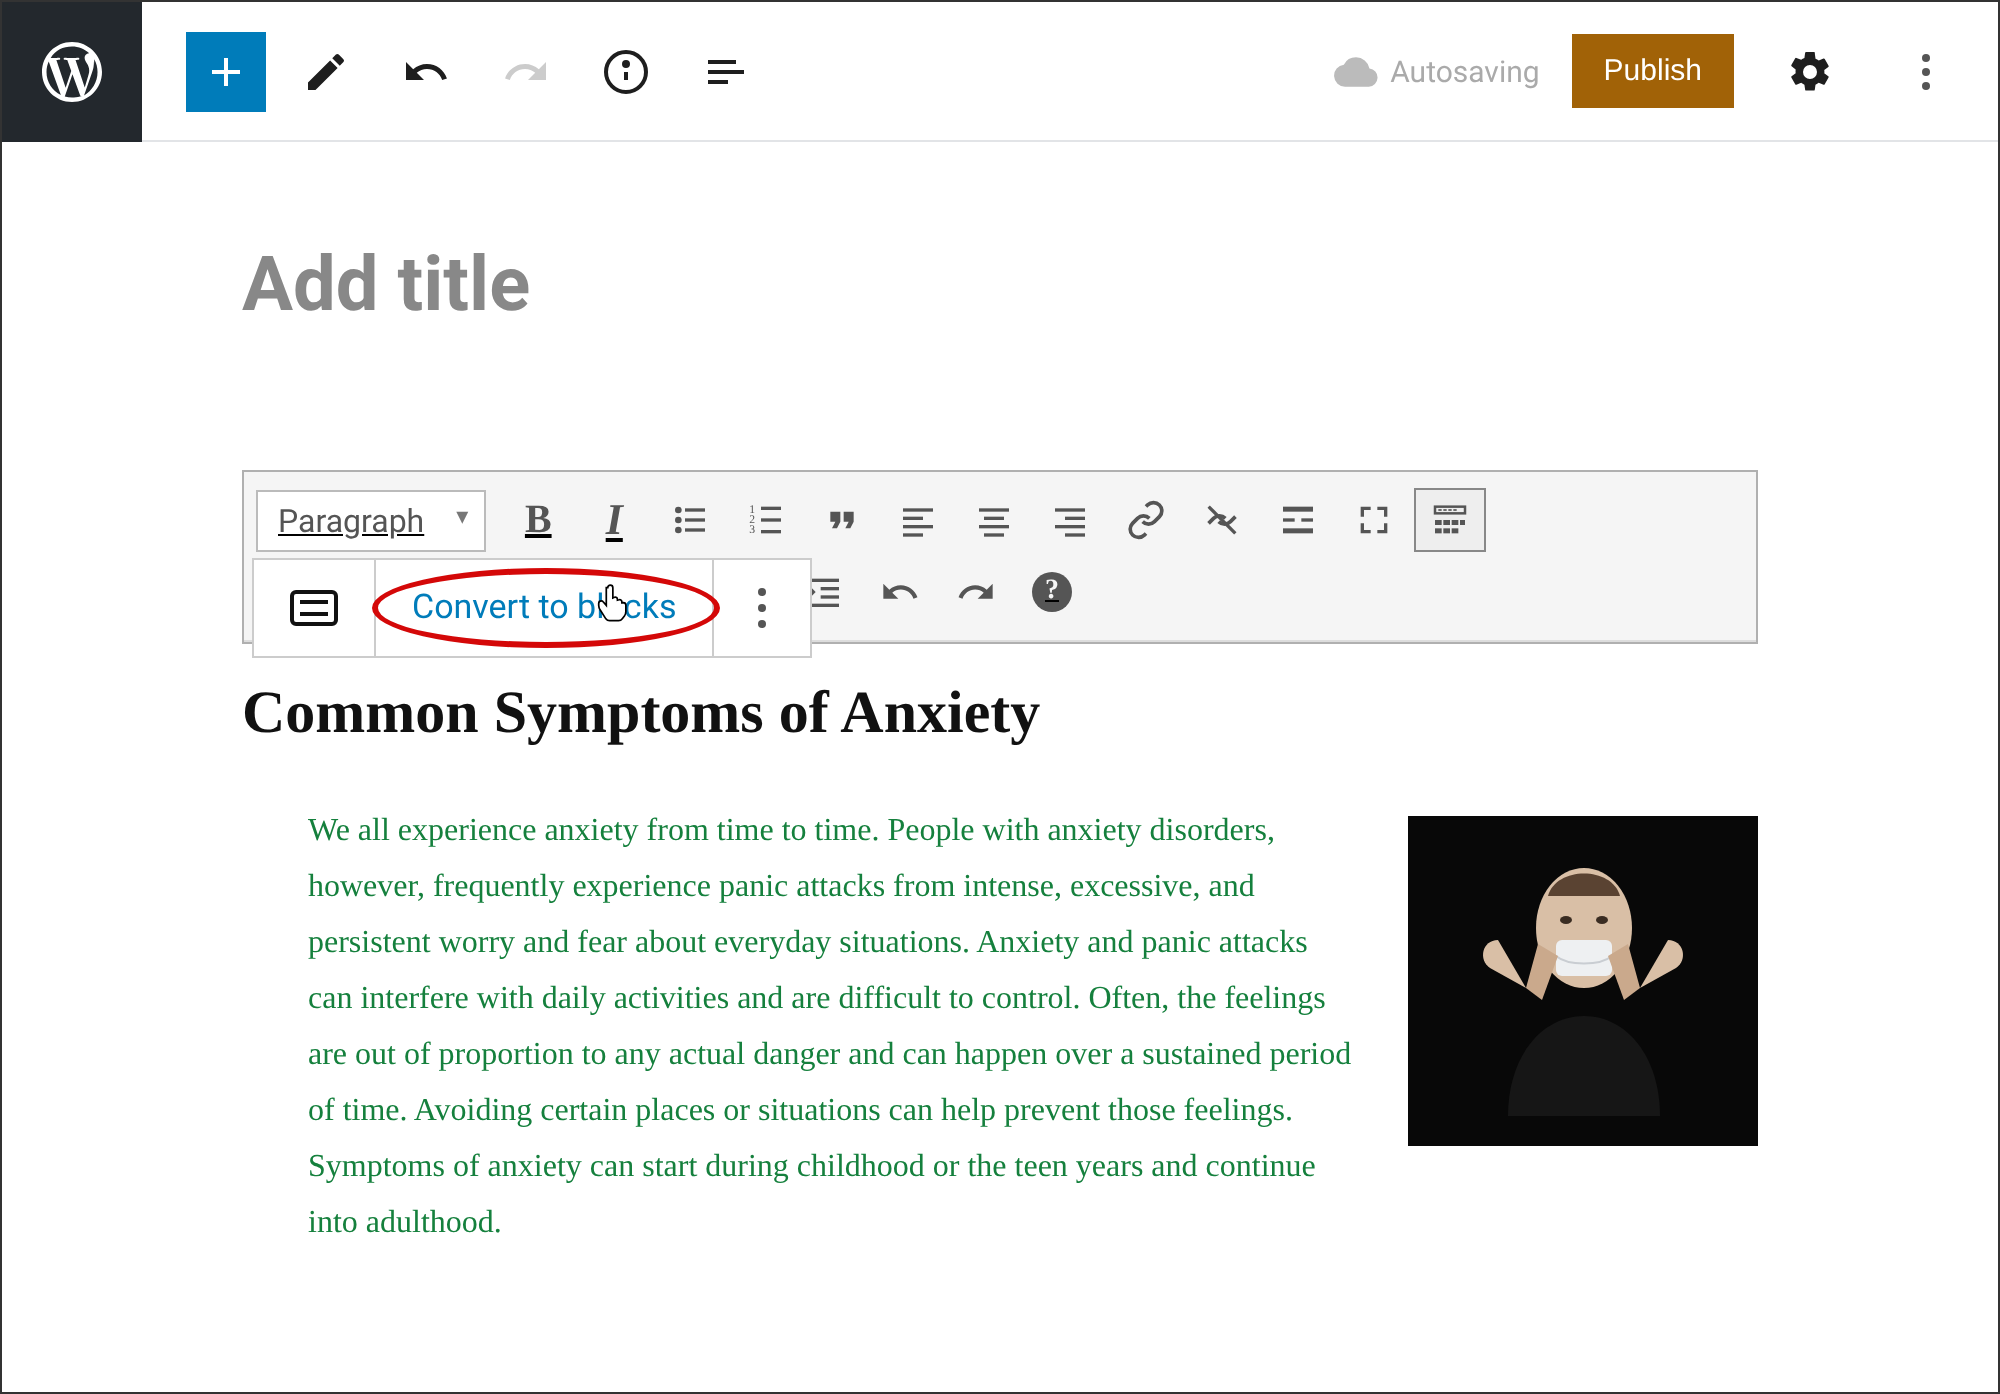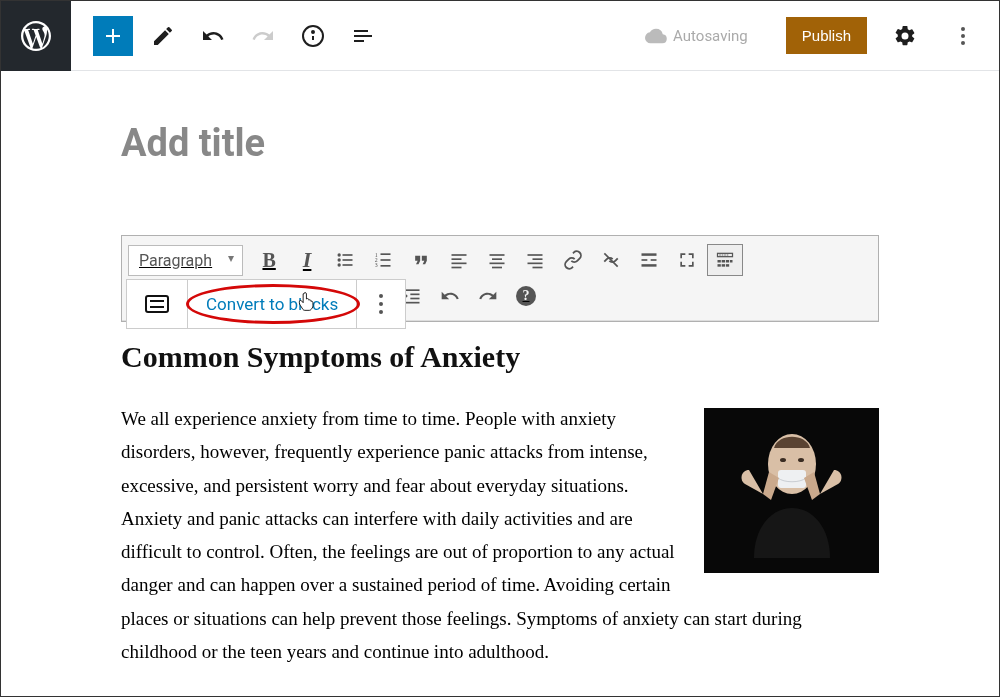--- a/index.html
+++ b/index.html
@@ -60,21 +60,21 @@
     display: flex;
     align-items: center;
     gap: 4px;
   }
   .autosaving {
     color: #aaa;
     display: flex;
     align-items: center;
     gap: 6px;
     font-size: 15px;
-    margin-right: 26px;
+    margin-right: 4px;
   }
   .autosaving svg { fill: #bbb; width: 22px; height: 22px; }
   .btn {
     padding: 10px 16px;
     font-size: 15px;
     cursor: pointer;
     border: none;
   }
   .btn-preview { background: #e5e5e5; color: #333; }
   .btn-publish { background: #a16207; color: #fff; margin-left: 8px; }
@@ -198,23 +198,24 @@
   }
   .content h2 {
     font-family: Georgia, "Times New Roman", serif;
     font-size: 30px;
     font-weight: 700;
     margin-bottom: 28px;
     color: #111;
   }
   .content-body {
     font-family: Georgia, "Times New Roman", serif;
-    font-size: 19px;
+    font-size: 16px;
     line-height: 1.75;
-    color: #000000;
+    color: #15803d;
+    margin-left: 33px;
   }
   .float-img {
     float: right;
     width: 175px;
     height: 165px;
     margin-left: 24px;
     margin-top: 6px;
     background: #0a0a0a;
     display: flex;
     align-items: center;

